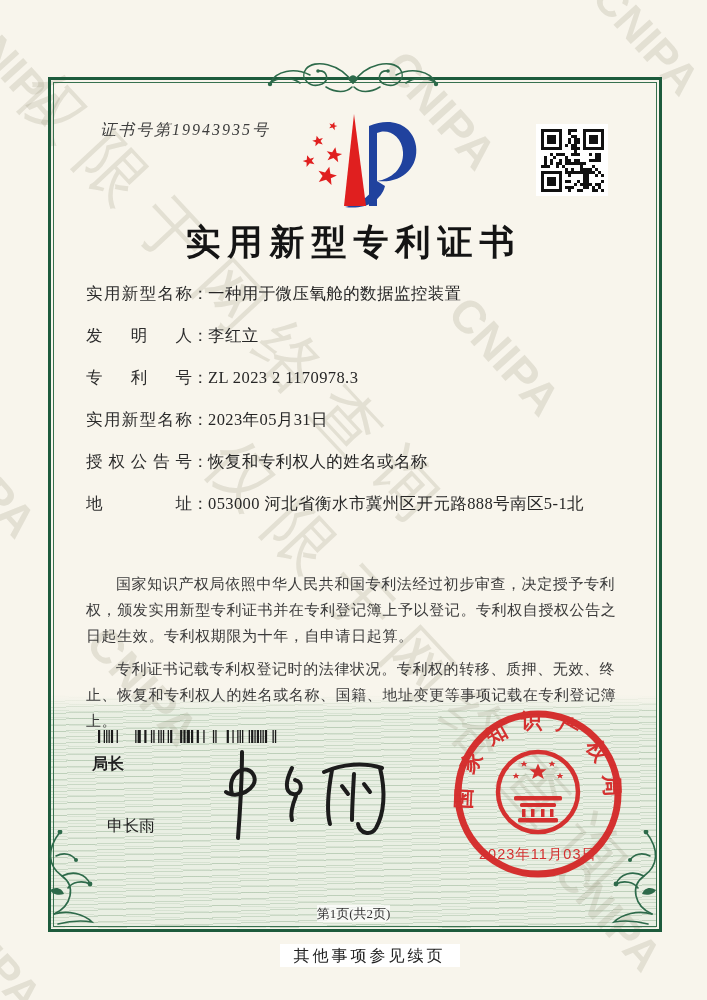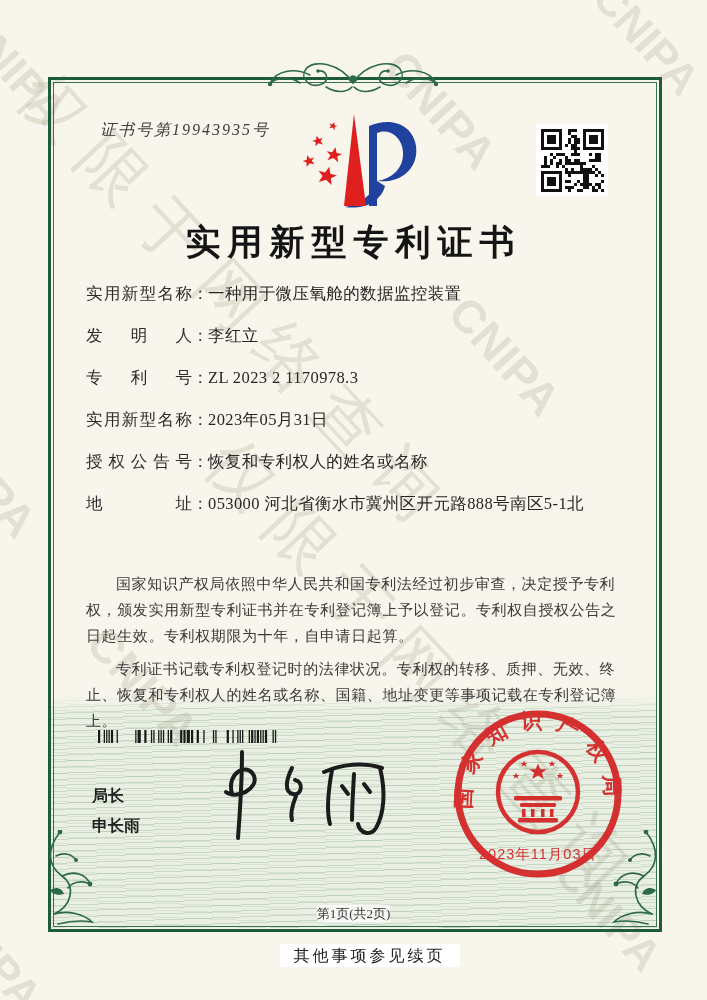--- a/index.html
+++ b/index.html
@@ -47,23 +47,23 @@
   .frow .colon{display:inline-block;width:16px;color:#2c2c2c;}
   .frow .val{color:#262626;letter-spacing:.4px;}
   .frow .grant2{margin-left:52px;}
 
   .legal{position:absolute;left:86px;top:572px;width:540px;font-size:15px;
          line-height:1.72;color:#3a3a3a;}
   .legal p{margin:0 0 8px 0;text-indent:2em;letter-spacing:.6px;}
 
   .barcode{position:absolute;left:98px;top:730px;}
 
-  .sig-title{position:absolute;left:92px;top:786px;font-size:16px;font-weight:bold;
+  .sig-title{position:absolute;left:92px;top:754px;font-size:16px;font-weight:bold;
              font-family:"Liberation Sans",sans-serif;color:#222;}
-  .sig-name{position:absolute;left:92px;top:816px;font-size:16px;font-weight:bold;
+  .sig-name{position:absolute;left:107px;top:816px;font-size:16px;font-weight:normal;
             font-family:"Liberation Sans",sans-serif;color:#222;}
   .sig-script{position:absolute;left:196px;top:742px;}
 
   .seal{position:absolute;left:450px;top:706px;opacity:.93;}
 
   .page-num{position:absolute;left:0;top:905px;width:707px;text-align:center;font-size:13px;color:#333;}
   .page-num span{background:rgba(255,255,255,.7);padding:1px 0;}
 
   .cont-note{position:absolute;left:16px;top:946px;width:707px;text-align:center;font-size:16px;color:#222;}
   .cont-note span{background:#fff;padding:3px 14px;letter-spacing:3px;}

